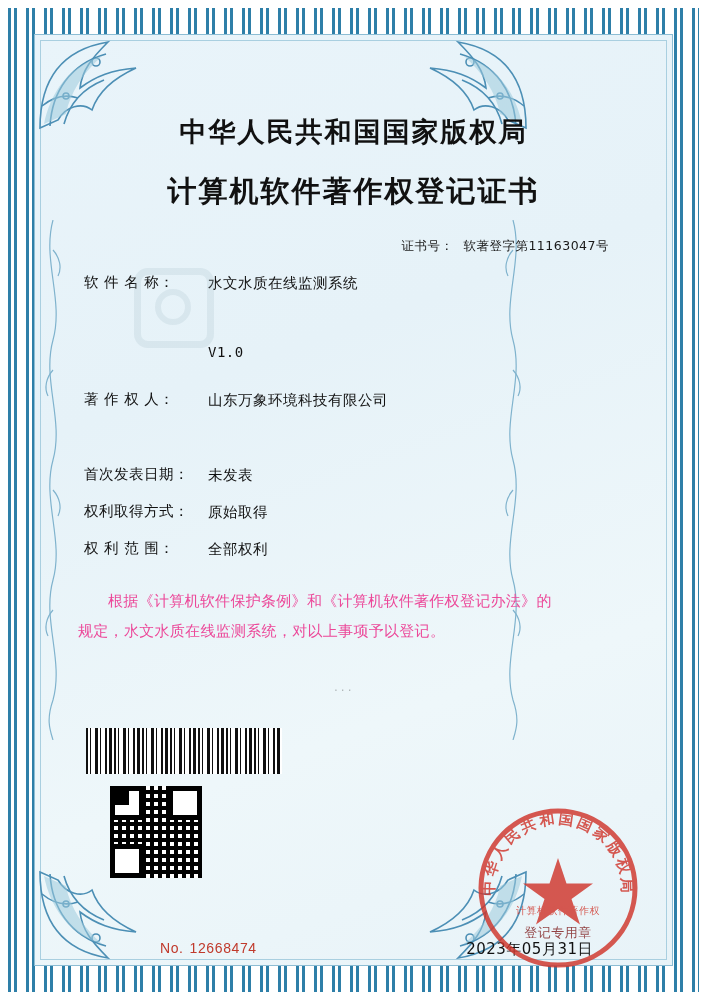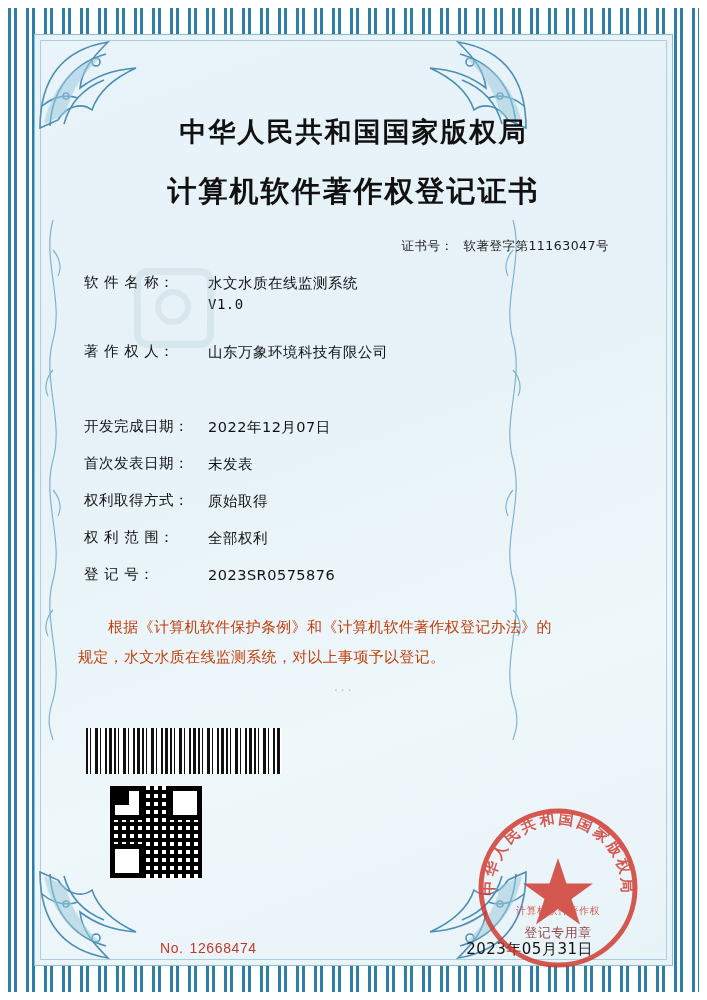--- a/index.html
+++ b/index.html
@@ -149,34 +149,35 @@
     font-family: "DejaVu Sans", sans-serif;
     font-size: 14.5px;
     letter-spacing: 0.5px;
     line-height: 1.45;
   }
   .field-value .ver {
     display: block;
     font-family: "DejaVu Sans Mono", monospace;
     font-size: 14px;
     letter-spacing: 0.5px;
+    margin-top: 48px;
   }
 
   .gap-a { height: 34px; }
   .gap-b { height: 12px; }
 
   .field-row.tight { margin-bottom: 20px; }
 
   .paragraph {
     margin-top: 26px;
     padding: 0 16px 0 22px;
     font-family: "DejaVu Sans", sans-serif;
     font-size: 15px;
     line-height: 2.0;
-    color: #c2410c;
+    color: #ec4899;
     letter-spacing: 0.3px;
   }
   .paragraph .indent { display: inline-block; width: 30px; }
 
   
   .codes {
     position: absolute;
     left: 22px;
     top: 672px;
     width: 230px;
@@ -413,44 +414,36 @@
 
       <div class="gap-b"></div>
 
       <div class="field-row tight">
         <div class="field-label">著 作 权 人：</div>
         <div class="field-value">山东万象环境科技有限公司</div>
       </div>
 
       <div class="gap-a"></div>
 
-      <div class="field-row">
-        <div class="field-label">开发完成日期：</div>
-        <div class="field-value">2022年12月07日</div>
-      </div>
 
       <div class="field-row">
         <div class="field-label">首次发表日期：</div>
         <div class="field-value">未发表</div>
       </div>
 
       <div class="field-row">
         <div class="field-label">权利取得方式：</div>
         <div class="field-value">原始取得</div>
       </div>
 
       <div class="field-row">
         <div class="field-label">权 利 范 围：</div>
         <div class="field-value">全部权利</div>
       </div>
 
-      <div class="field-row">
-        <div class="field-label">登 记 号：</div>
-        <div class="field-value">2023SR0575876</div>
-      </div>
 
     </div>
 
     <div class="paragraph">
       <div><span class="indent"></span><span>根据《计算机软件保护条例》和《计算机软件著作权登记办法》的</span></div>
       <div>规定，水文水质在线监测系统，对以上事项予以登记。</div>
     </div>
 
     <div class="dots">···</div>
 

